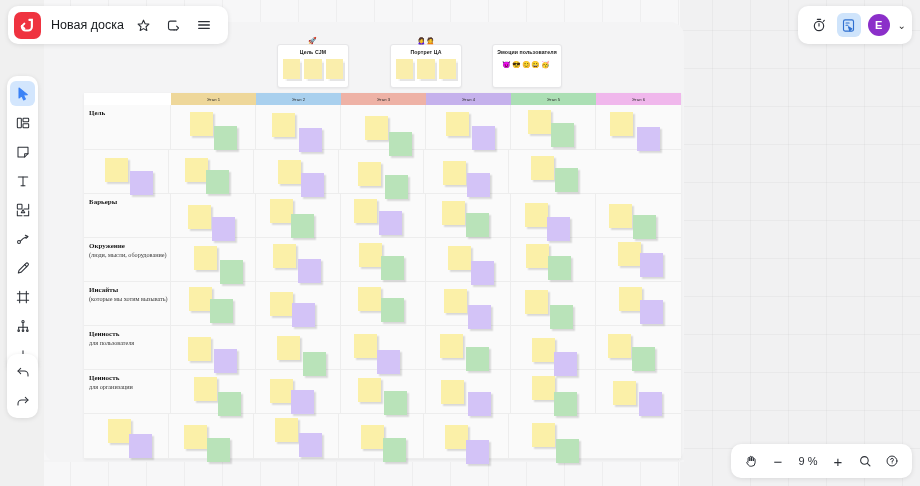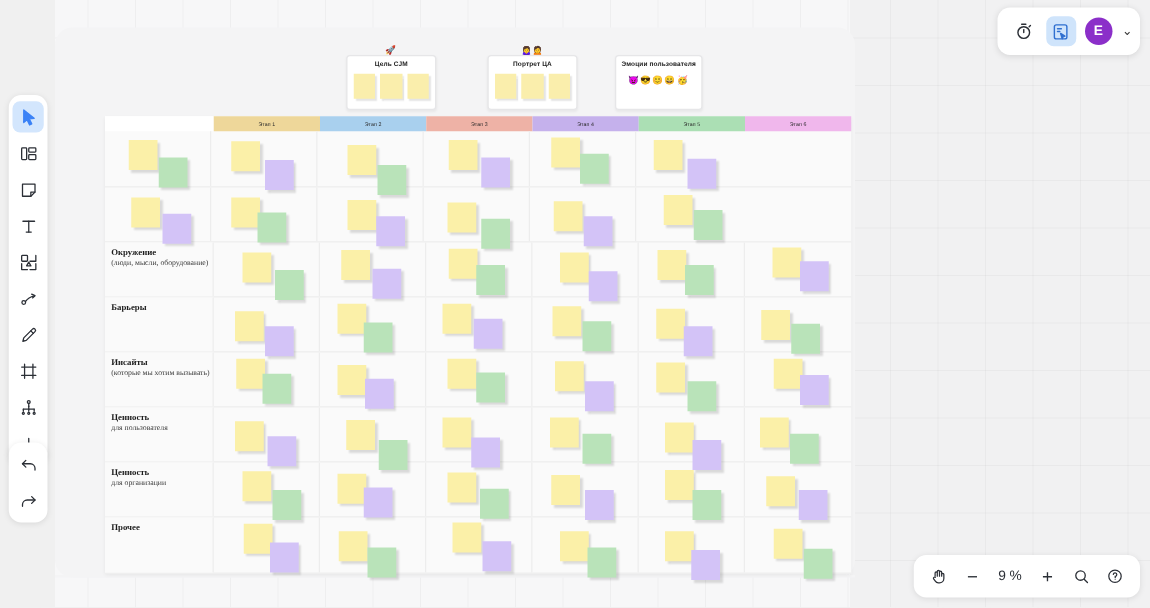--- a/index.html
+++ b/index.html
@@ -297,20 +297,23 @@
         <div class="head-cell corner"></div>
         <div class="head-cell" style="background: rgb(238, 215, 154);">Этап 1</div>
         <div class="head-cell" style="background: rgb(169, 208, 238);">Этап 2</div>
         <div class="head-cell" style="background: rgb(238, 178, 166);">Этап 3</div>
         <div class="head-cell" style="background: rgb(197, 177, 236);">Этап 4</div>
         <div class="head-cell" style="background: rgb(171, 223, 180);">Этап 5</div>
         <div class="head-cell" style="background: rgb(240, 183, 236);">Этап 6</div>
       </div>
     <div id="cjm-body">
         <div class="cjm-row" style="height: 45px;">
+          <div class="row-label">
+            <div class="rl-main">Цель</div>
+          </div>
           <div class="cell">
             <div class="sticky y" style="left: 19px; top: 7px;"></div>
             <div class="sticky g" style="left: 43px; top: 21px;"></div>
           </div>
           <div class="cell">
             <div class="sticky y" style="left: 16px; top: 8px;"></div>
             <div class="sticky p" style="left: 43px; top: 23px;"></div>
           </div>
           <div class="cell">
             <div class="sticky y" style="left: 24px; top: 11px;"></div>
@@ -346,20 +349,49 @@
             <div class="sticky y" style="left: 19px; top: 12px;"></div>
             <div class="sticky g" style="left: 46px; top: 25px;"></div>
           </div>
           <div class="cell">
             <div class="sticky y" style="left: 19px; top: 11px;"></div>
             <div class="sticky p" style="left: 43px; top: 23px;"></div>
           </div>
           <div class="cell">
             <div class="sticky y" style="left: 22px; top: 6px;"></div>
             <div class="sticky g" style="left: 46px; top: 18px;"></div>
+          </div>
+        </div>
+        <div class="cjm-row" style="height: 44px;">
+          <div class="row-label">
+            <div class="rl-main">Барьеры</div>
+          </div>
+          <div class="cell">
+            <div class="sticky y" style="left: 17px; top: 11px;"></div>
+            <div class="sticky p" style="left: 41px; top: 23px;"></div>
+          </div>
+          <div class="cell">
+            <div class="sticky y" style="left: 14px; top: 5px;"></div>
+            <div class="sticky g" style="left: 35px; top: 20px;"></div>
+          </div>
+          <div class="cell">
+            <div class="sticky y" style="left: 13px; top: 5px;"></div>
+            <div class="sticky p" style="left: 38px; top: 17px;"></div>
+          </div>
+          <div class="cell">
+            <div class="sticky y" style="left: 16px; top: 7px;"></div>
+            <div class="sticky g" style="left: 40px; top: 19px;"></div>
+          </div>
+          <div class="cell">
+            <div class="sticky y" style="left: 14px; top: 9px;"></div>
+            <div class="sticky p" style="left: 36px; top: 23px;"></div>
+          </div>
+          <div class="cell">
+            <div class="sticky y" style="left: 13px; top: 10px;"></div>
+            <div class="sticky g" style="left: 37px; top: 21px;"></div>
           </div>
         </div>
         <div class="cjm-row" style="height: 44px;">
           <div class="row-label">
             <div class="rl-main">Окружение</div>
             <div class="rl-sub">(люди, мысли, оборудование)</div>
           </div>
           <div class="cell">
             <div class="sticky y" style="left: 23px; top: 8px;"></div>
             <div class="sticky g" style="left: 49px; top: 22px;"></div>
@@ -380,49 +412,20 @@
             <div class="sticky y" style="left: 15px; top: 6px;"></div>
             <div class="sticky g" style="left: 37px; top: 18px;"></div>
           </div>
           <div class="cell">
             <div class="sticky y" style="left: 22px; top: 4px;"></div>
             <div class="sticky p" style="left: 44px; top: 15px;"></div>
           </div>
         </div>
         <div class="cjm-row" style="height: 44px;">
           <div class="row-label">
-            <div class="rl-main">Барьеры</div>
-          </div>
-          <div class="cell">
-            <div class="sticky y" style="left: 17px; top: 11px;"></div>
-            <div class="sticky p" style="left: 41px; top: 23px;"></div>
-          </div>
-          <div class="cell">
-            <div class="sticky y" style="left: 14px; top: 5px;"></div>
-            <div class="sticky g" style="left: 35px; top: 20px;"></div>
-          </div>
-          <div class="cell">
-            <div class="sticky y" style="left: 13px; top: 5px;"></div>
-            <div class="sticky p" style="left: 38px; top: 17px;"></div>
-          </div>
-          <div class="cell">
-            <div class="sticky y" style="left: 16px; top: 7px;"></div>
-            <div class="sticky g" style="left: 40px; top: 19px;"></div>
-          </div>
-          <div class="cell">
-            <div class="sticky y" style="left: 14px; top: 9px;"></div>
-            <div class="sticky p" style="left: 36px; top: 23px;"></div>
-          </div>
-          <div class="cell">
-            <div class="sticky y" style="left: 13px; top: 10px;"></div>
-            <div class="sticky g" style="left: 37px; top: 21px;"></div>
-          </div>
-        </div>
-        <div class="cjm-row" style="height: 44px;">
-          <div class="row-label">
             <div class="rl-main">Инсайты</div>
             <div class="rl-sub">(которые мы хотим вызывать)</div>
           </div>
           <div class="cell">
             <div class="sticky y" style="left: 18px; top: 5px;"></div>
             <div class="sticky g" style="left: 39px; top: 17px;"></div>
           </div>
           <div class="cell">
             <div class="sticky y" style="left: 14px; top: 10px;"></div>
             <div class="sticky p" style="left: 36px; top: 21px;"></div>
@@ -498,23 +501,20 @@
           <div class="cell">
             <div class="sticky y" style="left: 21px; top: 6px;"></div>
             <div class="sticky g" style="left: 43px; top: 22px;"></div>
           </div>
           <div class="cell">
             <div class="sticky y" style="left: 17px; top: 11px;"></div>
             <div class="sticky p" style="left: 43px; top: 22px;"></div>
           </div>
         </div>
         <div class="cjm-row" style="height: 45px;">
-          <div class="row-label">
-            <div class="rl-main">Прочее</div>
-          </div>
           <div class="cell">
             <div class="sticky y" style="left: 24px; top: 5px;"></div>
             <div class="sticky p" style="left: 45px; top: 20px;"></div>
           </div>
           <div class="cell">
             <div class="sticky y" style="left: 15px; top: 11px;"></div>
             <div class="sticky g" style="left: 38px; top: 24px;"></div>
           </div>
           <div class="cell">
             <div class="sticky y" style="left: 21px; top: 4px;"></div>
@@ -529,20 +529,46 @@
             <div class="sticky p" style="left: 42px; top: 26px;"></div>
           </div>
           <div class="cell">
             <div class="sticky y" style="left: 23px; top: 9px;"></div>
             <div class="sticky g" style="left: 47px; top: 25px;"></div>
           </div>
         </div>
       </div>
   </div>
 
+  <div id="header-bar">
+    <span class="logo">
+      <svg width="15" height="15" viewBox="0 0 24 24" fill="none">
+        <path d="M15 3 H19 V14 a6 6 0 0 1 -6 6 H9 a6 6 0 0 1 -6 -6 v-1" stroke="#fff" stroke-width="3.4" stroke-linecap="round"></path>
+        <path d="M7 9 L3 13 L7 17" stroke="#fff" stroke-width="3.2" stroke-linecap="round" stroke-linejoin="round" fill="none"></path>
+      </svg>
+    </span>
+    <span id="board-title">Новая доска</span>
+    <span class="hdr-icon">
+      <svg width="15" height="15" viewBox="0 0 24 24" fill="none" stroke="currentColor" stroke-width="1.8" stroke-linejoin="round">
+        <path d="M12 3.5 l2.6 5.6 6 .7 -4.5 4.2 1.2 6 -5.3 -3 -5.3 3 1.2 -6 -4.5 -4.2 6 -.7 Z"></path>
+      </svg>
+    </span>
+    <span class="hdr-icon">
+      <svg width="15" height="15" viewBox="0 0 24 24" fill="none" stroke="currentColor" stroke-width="1.8" stroke-linecap="round" stroke-linejoin="round">
+        <path d="M16 5 H7 a3 3 0 0 0 -3 3 v8 a3 3 0 0 0 3 3 h6"></path>
+        <path d="M13 19 h4"></path>
+        <path d="M17 16 l3 3 -3 3" transform="translate(0,-3)"></path>
+      </svg>
+    </span>
+    <span class="hdr-icon">
+      <svg width="16" height="16" viewBox="0 0 24 24" stroke="currentColor" stroke-width="1.9" stroke-linecap="round">
+        <path d="M4 7h16M4 12h16M4 17h16"></path>
+      </svg>
+    </span>
+  </div>
 
   <div id="topright-bar">
     <span class="tr-icon">
       <svg width="16" height="16" viewBox="0 0 24 24" fill="none" stroke="currentColor" stroke-width="1.7" stroke-linecap="round">
         <circle cx="12" cy="13.5" r="7"></circle>
         <path d="M12 13.5 V10"></path>
         <path d="M9.5 3.5 h5"></path>
         <path d="M18.5 6.5 l1.5 -1.5"></path>
       </svg>
     </span>

